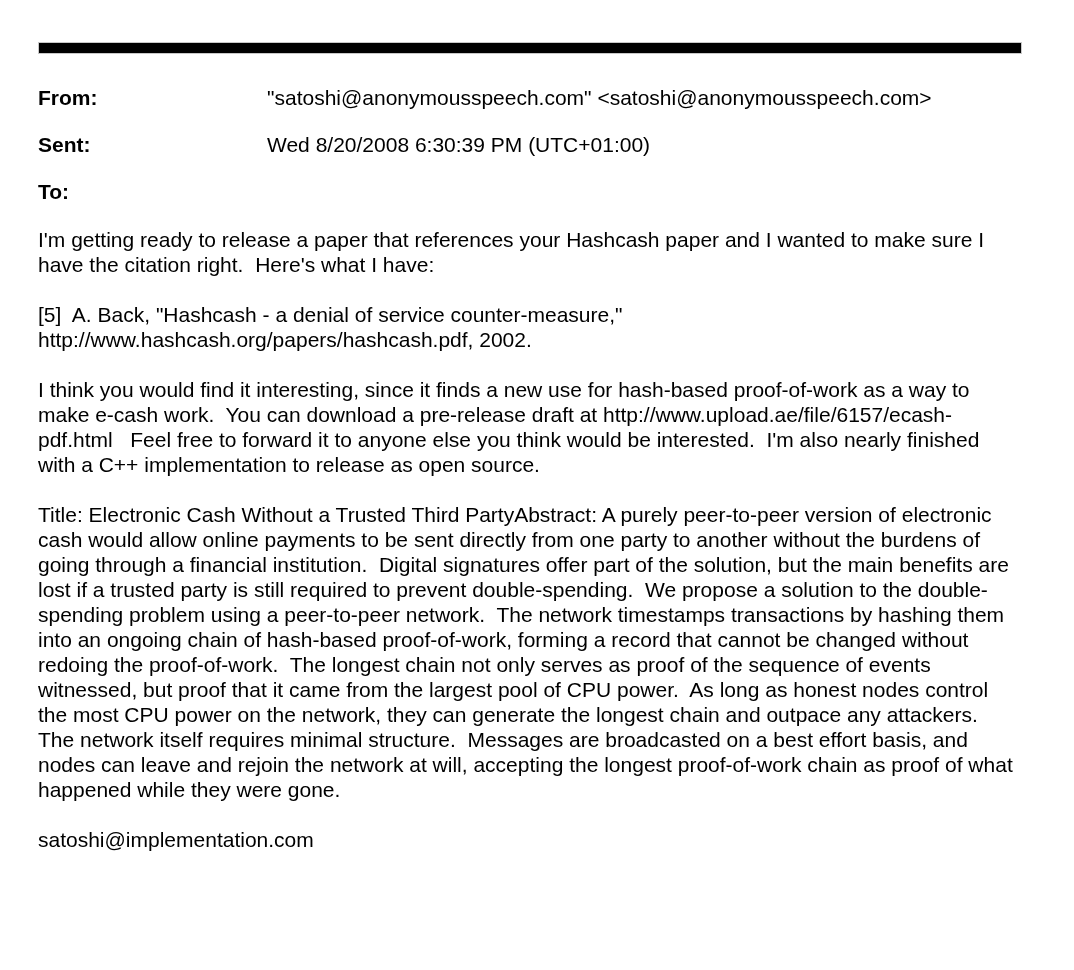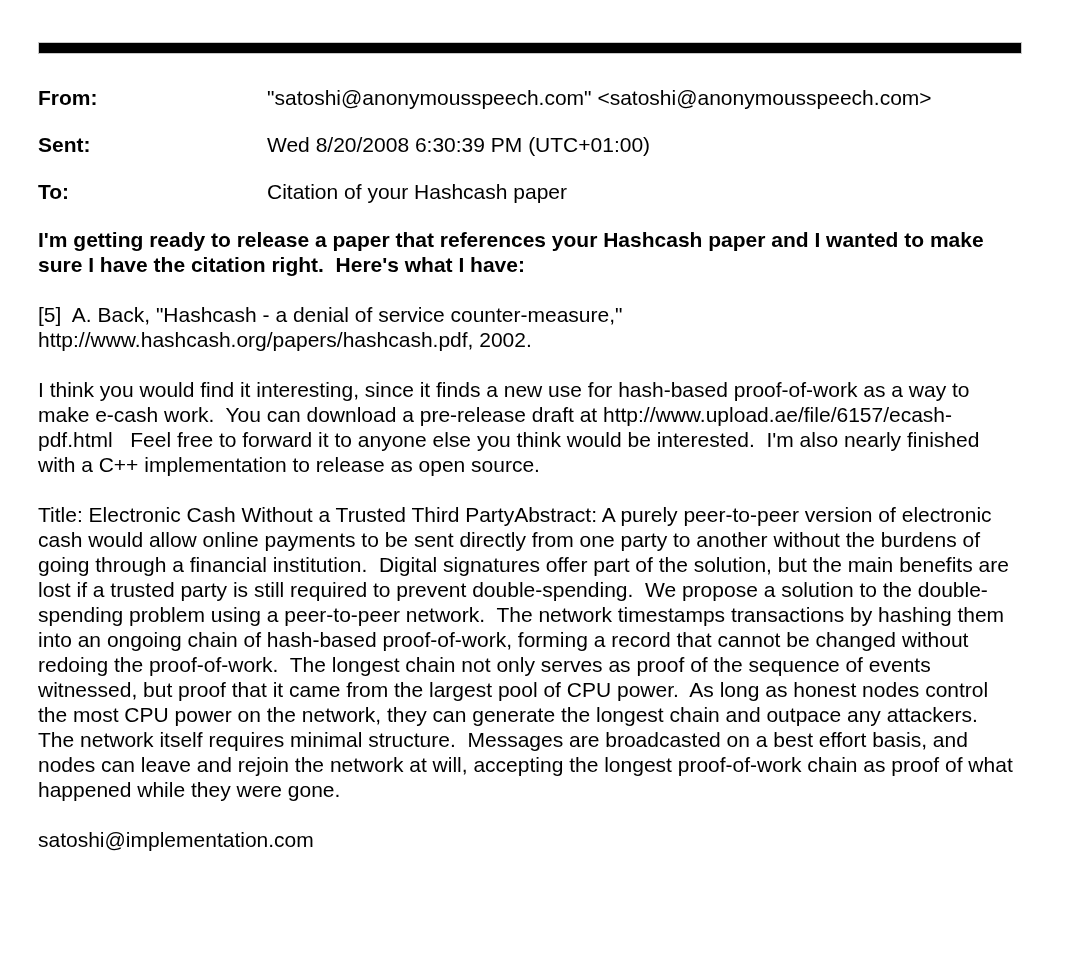--- a/index.html
+++ b/index.html
@@ -42,42 +42,40 @@
     width: 980px;
     font-size: 21px;
     line-height: 25px;
   }
   .email-body p {
     margin: 25px 0 0 0;
     white-space: pre-wrap;
   }
   .email-body p.first {
     margin-top: 8px;
-    font-weight: bold;
   }
   .signature {
     margin: 25px 0 0 0;
     white-space: pre-wrap;
   }
 </style>
 </head>
 <body>
 
 <div class="top-bar"></div>
 
 <div class="email-header">
   <div class="label">From:</div>
   <div class="value">"satoshi@anonymousspeech.com" &lt;satoshi@anonymousspeech.com&gt;</div>
 
   <div class="label">Sent:</div>
   <div class="value">Wed 8/20/2008 6:30:39 PM (UTC+01:00)</div>
 
   <div class="label">To:</div>
 
-  <div class="value">Citation of your Hashcash paper</div>
 </div>
 
 <div class="email-body">
   <p class="first">I'm getting ready to release a paper that references your Hashcash paper and I wanted to make sure I have the citation right.  Here's what I have:</p>
   <p>[5]  A. Back, "Hashcash - a denial of service counter-measure,"
 http://www.hashcash.org/papers/hashcash.pdf, 2002.</p>
   <p>I think you would find it interesting, since it finds a new use for hash-based proof-of-work as a way to make e-cash work.  You can download a pre-release draft at http://www.upload.ae/file/6157/ecash-pdf.html   Feel free to forward it to anyone else you think would be interested.  I'm also nearly finished with a C++ implementation to release as open source.</p>
   <p>Title: Electronic Cash Without a Trusted Third PartyAbstract: A purely peer-to-peer version of electronic cash would allow online payments to be sent directly from one party to another without the burdens of going through a financial institution.  Digital signatures offer part of the solution, but the main benefits are lost if a trusted party is still required to prevent double-spending.  We propose a solution to the double-spending problem using a peer-to-peer network.  The network timestamps transactions by hashing them into an ongoing chain of hash-based proof-of-work, forming a record that cannot be changed without redoing the proof-of-work.  The longest chain not only serves as proof of the sequence of events witnessed, but proof that it came from the largest pool of CPU power.  As long as honest nodes control the most CPU power on the network, they can generate the longest chain and outpace any attackers.  The network itself requires minimal structure.  Messages are broadcasted on a best effort basis, and nodes can leave and rejoin the network at will, accepting the longest proof-of-work chain as proof of what happened while they were gone.</p>
   <p class="signature">satoshi@implementation.com</p>
 </div>

